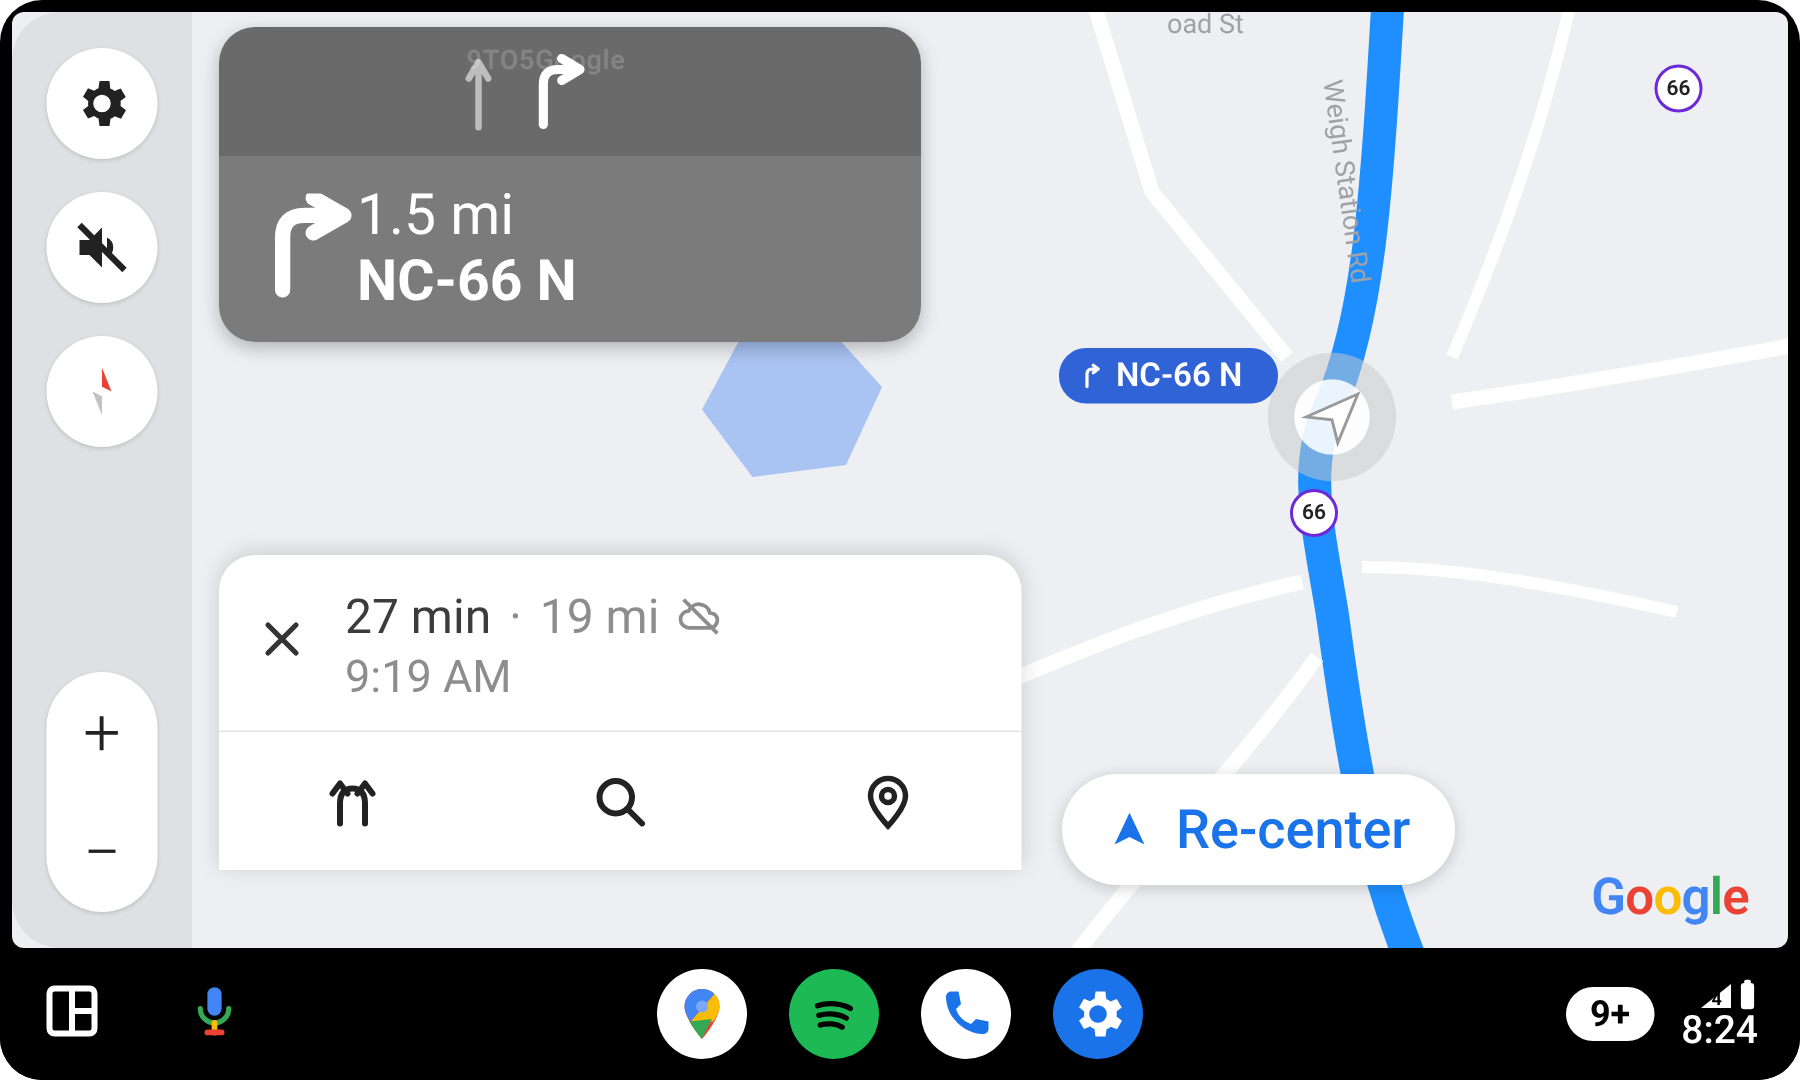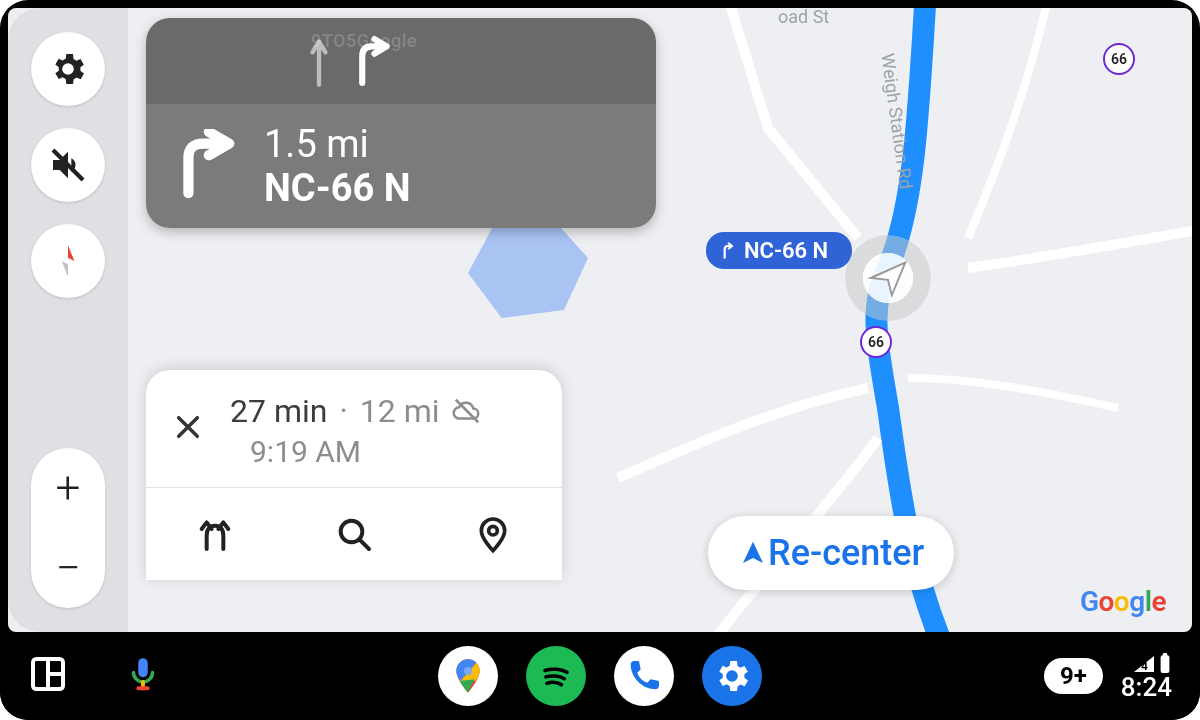--- a/index.html
+++ b/index.html
@@ -63,73 +63,73 @@
   }
   .zoom-pill {
     width: 74px; height: 160px; border-radius: 38px; background: #fff;
     display: flex; flex-direction: column; align-items: center; justify-content: space-around;
     box-shadow: 0 1px 3px rgba(0,0,0,.15); margin-top: auto; margin-bottom: 24px;
   }
   .zoom-half { font-size: 44px; font-weight: 300; color: #222; line-height: 1; height: 50%; display:flex; align-items:center; }
 
   
   .nav-card {
-    position: absolute; left: 146px; top: 18px; width: 510px;
+    position: absolute; left: 146px; top: 18px; width: 468px;
     border-radius: 24px; overflow: hidden;
     box-shadow: 0 4px 12px rgba(0,0,0,.25);
   }
   .nav-lanes {
     background: #6a6a6a; height: 86px; display: flex; align-items: center; gap: 18px;
     padding-left: 160px;
   }
   .nav-main {
     background: #7b7b7b; color: #fff; padding: 18px 22px;
-    display: flex; align-items: center; gap: 26px;
+    display: flex; align-items: center; 
   }
   .nav-main .turn-arrow svg { width: 70px; height: 70px; }
   .nav-dist { font-size: 38px; font-weight: 400; }
   .nav-road { font-size: 38px; font-weight: 700; }
   .watermark { position:absolute; left:165px; top:12px; color:rgba(255,255,255,.18); font-size:18px; font-weight:600; letter-spacing:.5px; }
 
   
   .trip-card {
-    position: absolute; left: 146px; top: 370px; width: 416px;
+    position: absolute; left: 146px; top: 370px; width: 535px;
     background: #fff; border-radius: 24px 24px 0 0;
     box-shadow: 0 -2px 14px rgba(0,0,0,.15);
     overflow: hidden;
   }
   .trip-top {
     display: flex; align-items: center; gap: 26px;
     padding: 22px 26px 18px 26px;
   }
   .trip-x { font-size: 34px; color: #333; }
   .trip-info-line1 { font-size: 32px; color: #3c3c3c; display:flex; align-items:center; gap:12px; }
   .trip-info-line1 .muted { color: #8d8d8d; }
-  .trip-info-line2 { font-size: 30px; color: #8d8d8d; margin-top: 4px; margin-left: 20px; }
+  .trip-info-line2 { font-size: 30px; color: #8d8d8d; margin-top: 4px; }
   .trip-actions {
     display: flex; border-top: 1px solid #e3e3e3;
   }
   .trip-actions .act {
     flex: 1; height: 92px; display:flex; align-items:center; justify-content:center;
   }
   .trip-actions .act svg { width: 40px; height: 40px; }
 
   
   .recenter {
     position: absolute; left: 700px; top: 508px;
     background: #fff; border-radius: 40px; padding: 16px 30px;
-    display: flex; align-items: center; gap: 0;
+    display: flex; align-items: center; gap: 16px;
     box-shadow: 0 2px 10px rgba(0,0,0,.18);
     color: #1a73e8; font-size: 36px; font-weight: 500;
   }
 
   
   .google-mark {
     position: absolute; right: 26px; bottom: 14px;
-    font-size: 28px; font-weight: 600; letter-spacing: -0.5px;
+    font-size: 34px; font-weight: 600; letter-spacing: -0.5px;
   }
   .g1{color:#4285F4}.g2{color:#EA4335}.g3{color:#FBBC05}.g4{color:#4285F4}.g5{color:#34A853}.g6{color:#EA4335}
 
   
   .sysbar {
     position: absolute; left: 0; right: 0; bottom: 0; height: 88px;
     background: #000; display:flex; align-items:center; padding: 0 28px;
     color:#fff;
   }
   .sys-left { display:flex; align-items:center; gap: 56px; }
@@ -247,21 +247,21 @@
     <div class="trip-top">
       <div class="trip-x">
         <svg width="32" height="32" viewBox="0 0 24 24">
           <path d="M5 5 L19 19 M19 5 L5 19" stroke="#333" stroke-width="2.6" stroke-linecap="round"></path>
         </svg>
       </div>
       <div>
         <div class="trip-info-line1">
           <span>27 min</span>
           <span class="muted">·</span>
-          <span class="muted">12 mi</span>
+          <span class="muted">19 mi</span>
           <svg width="30" height="30" viewBox="0 0 24 24">
             <path d="M6 18h11a4 4 0 0 0 0-8 6 6 0 0 0-11.3-1A4.5 4.5 0 0 0 6 18Z" fill="none" stroke="#8d8d8d" stroke-width="2"></path>
             <line x1="3" y1="3" x2="21" y2="21" stroke="#8d8d8d" stroke-width="2"></line>
           </svg>
         </div>
         <div class="trip-info-line2">9:19 AM</div>
       </div>
     </div>
     <div class="trip-actions">
       <div class="act">

